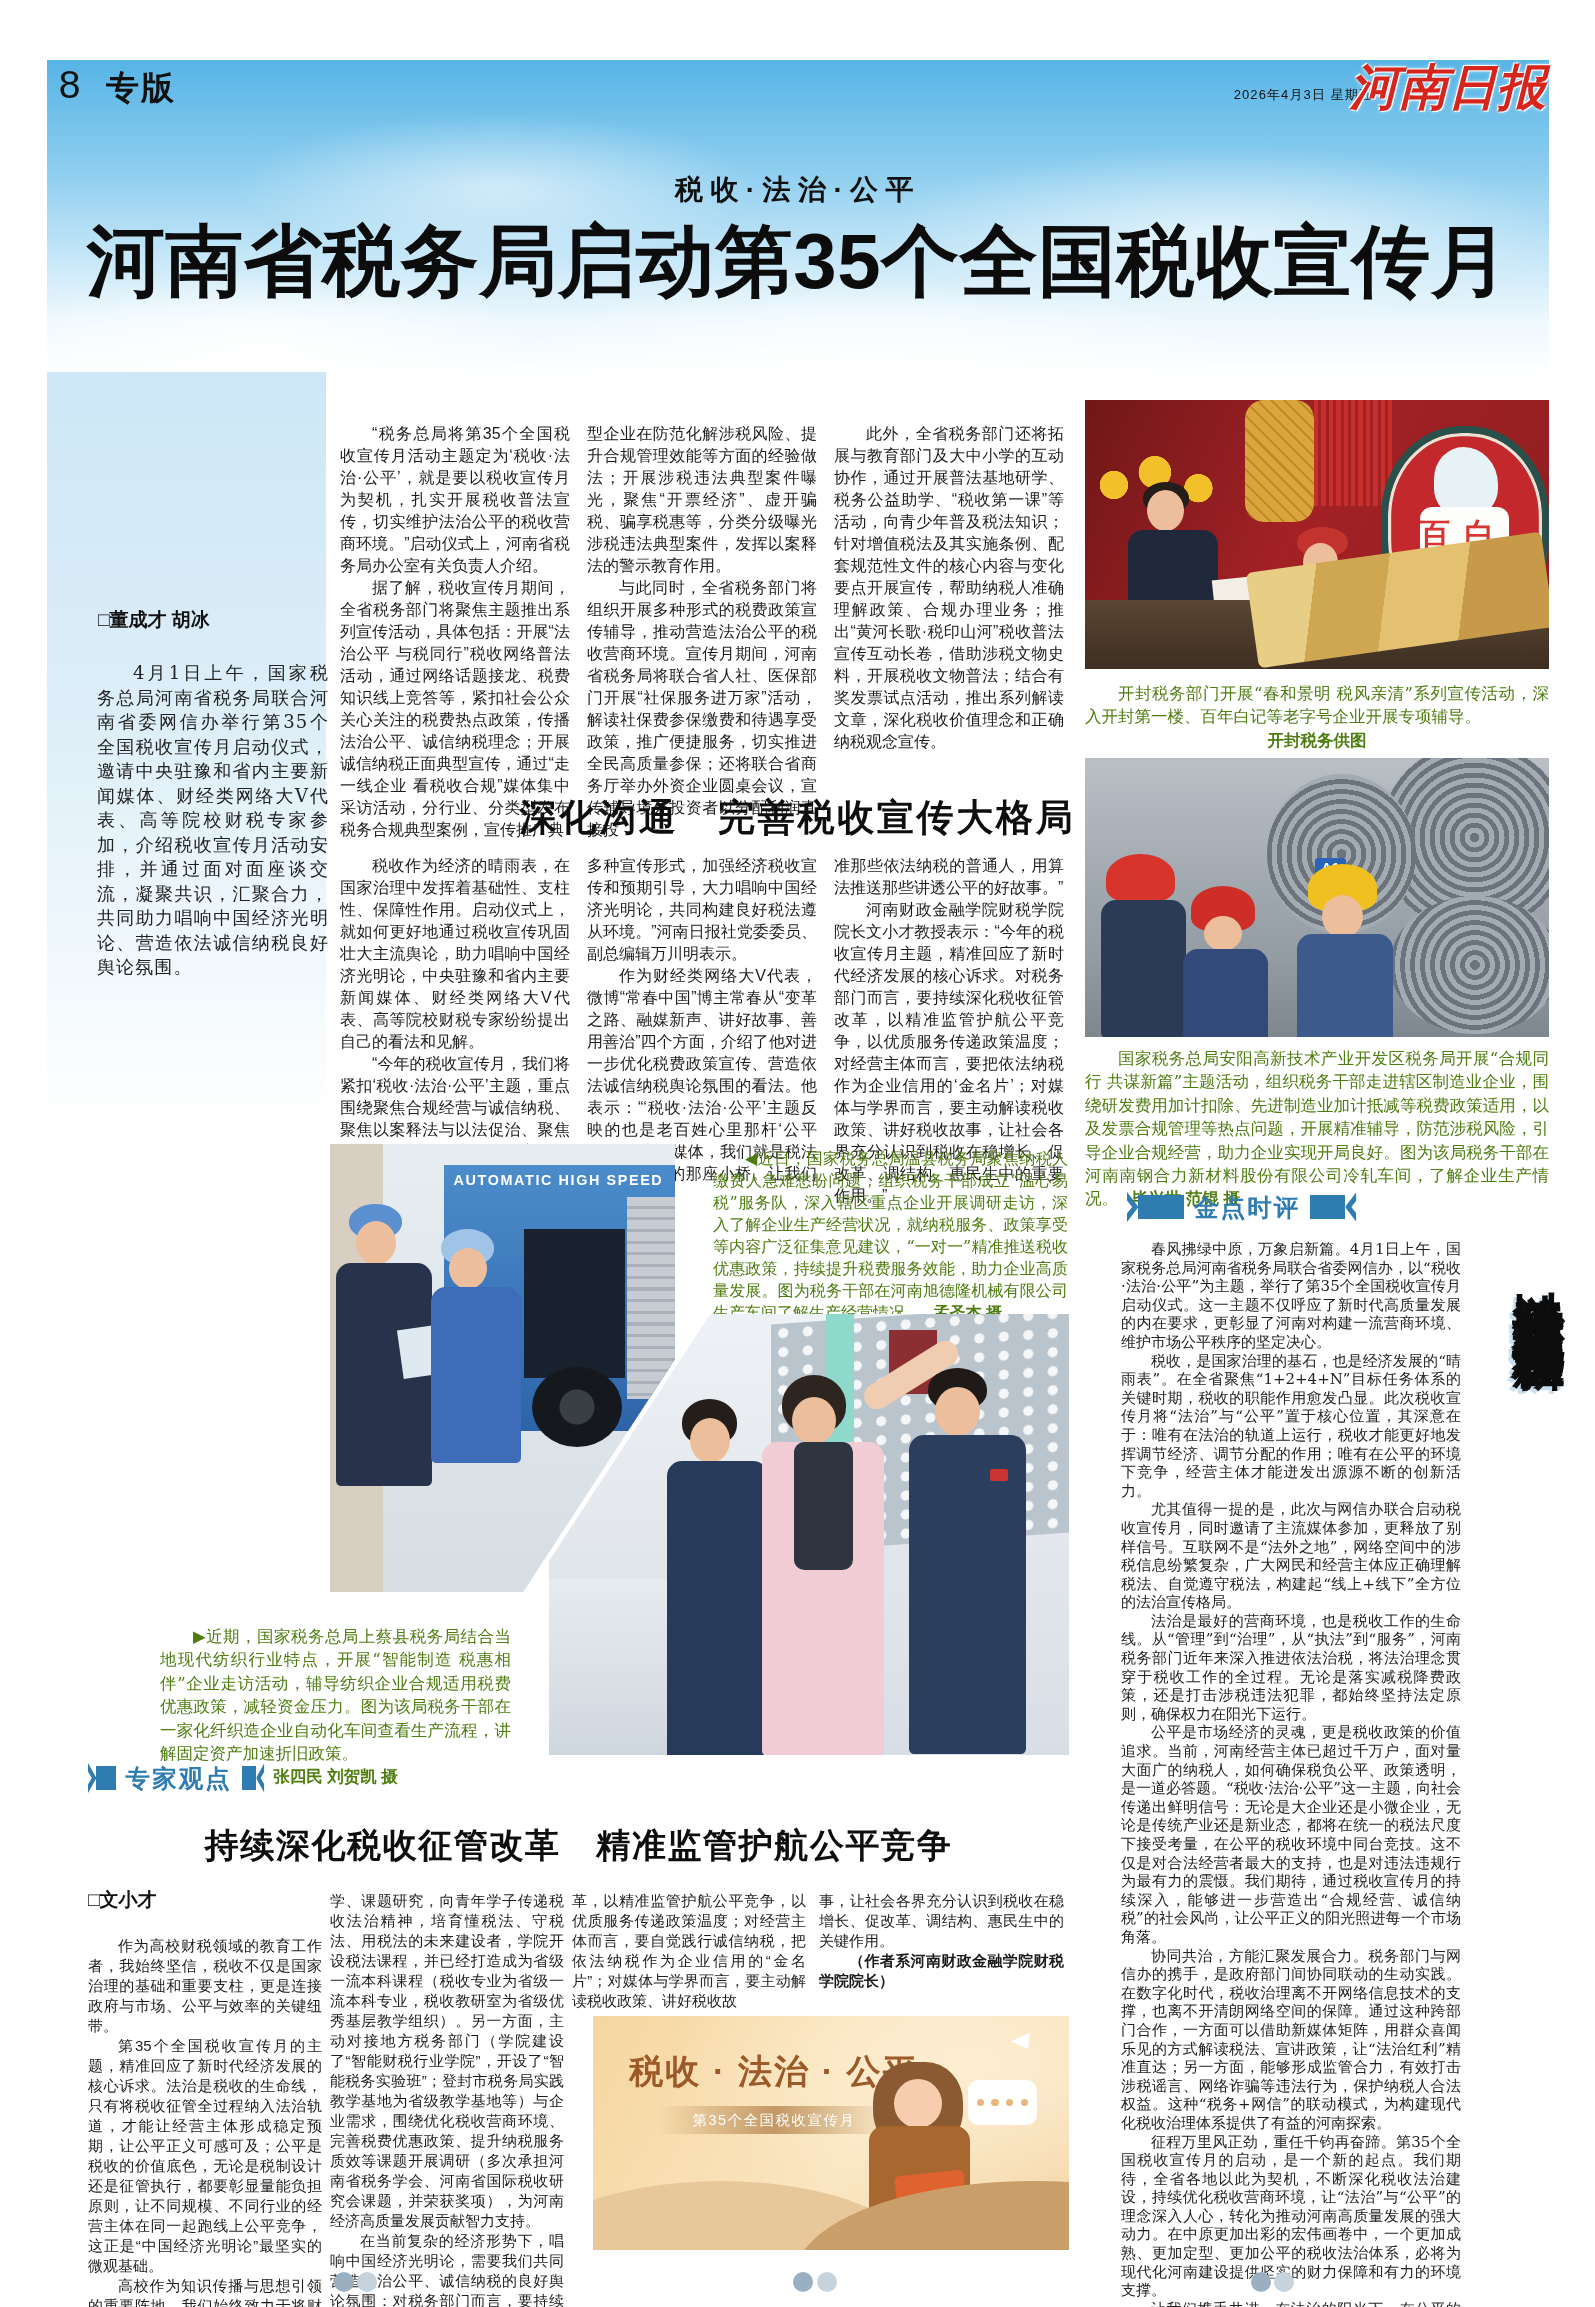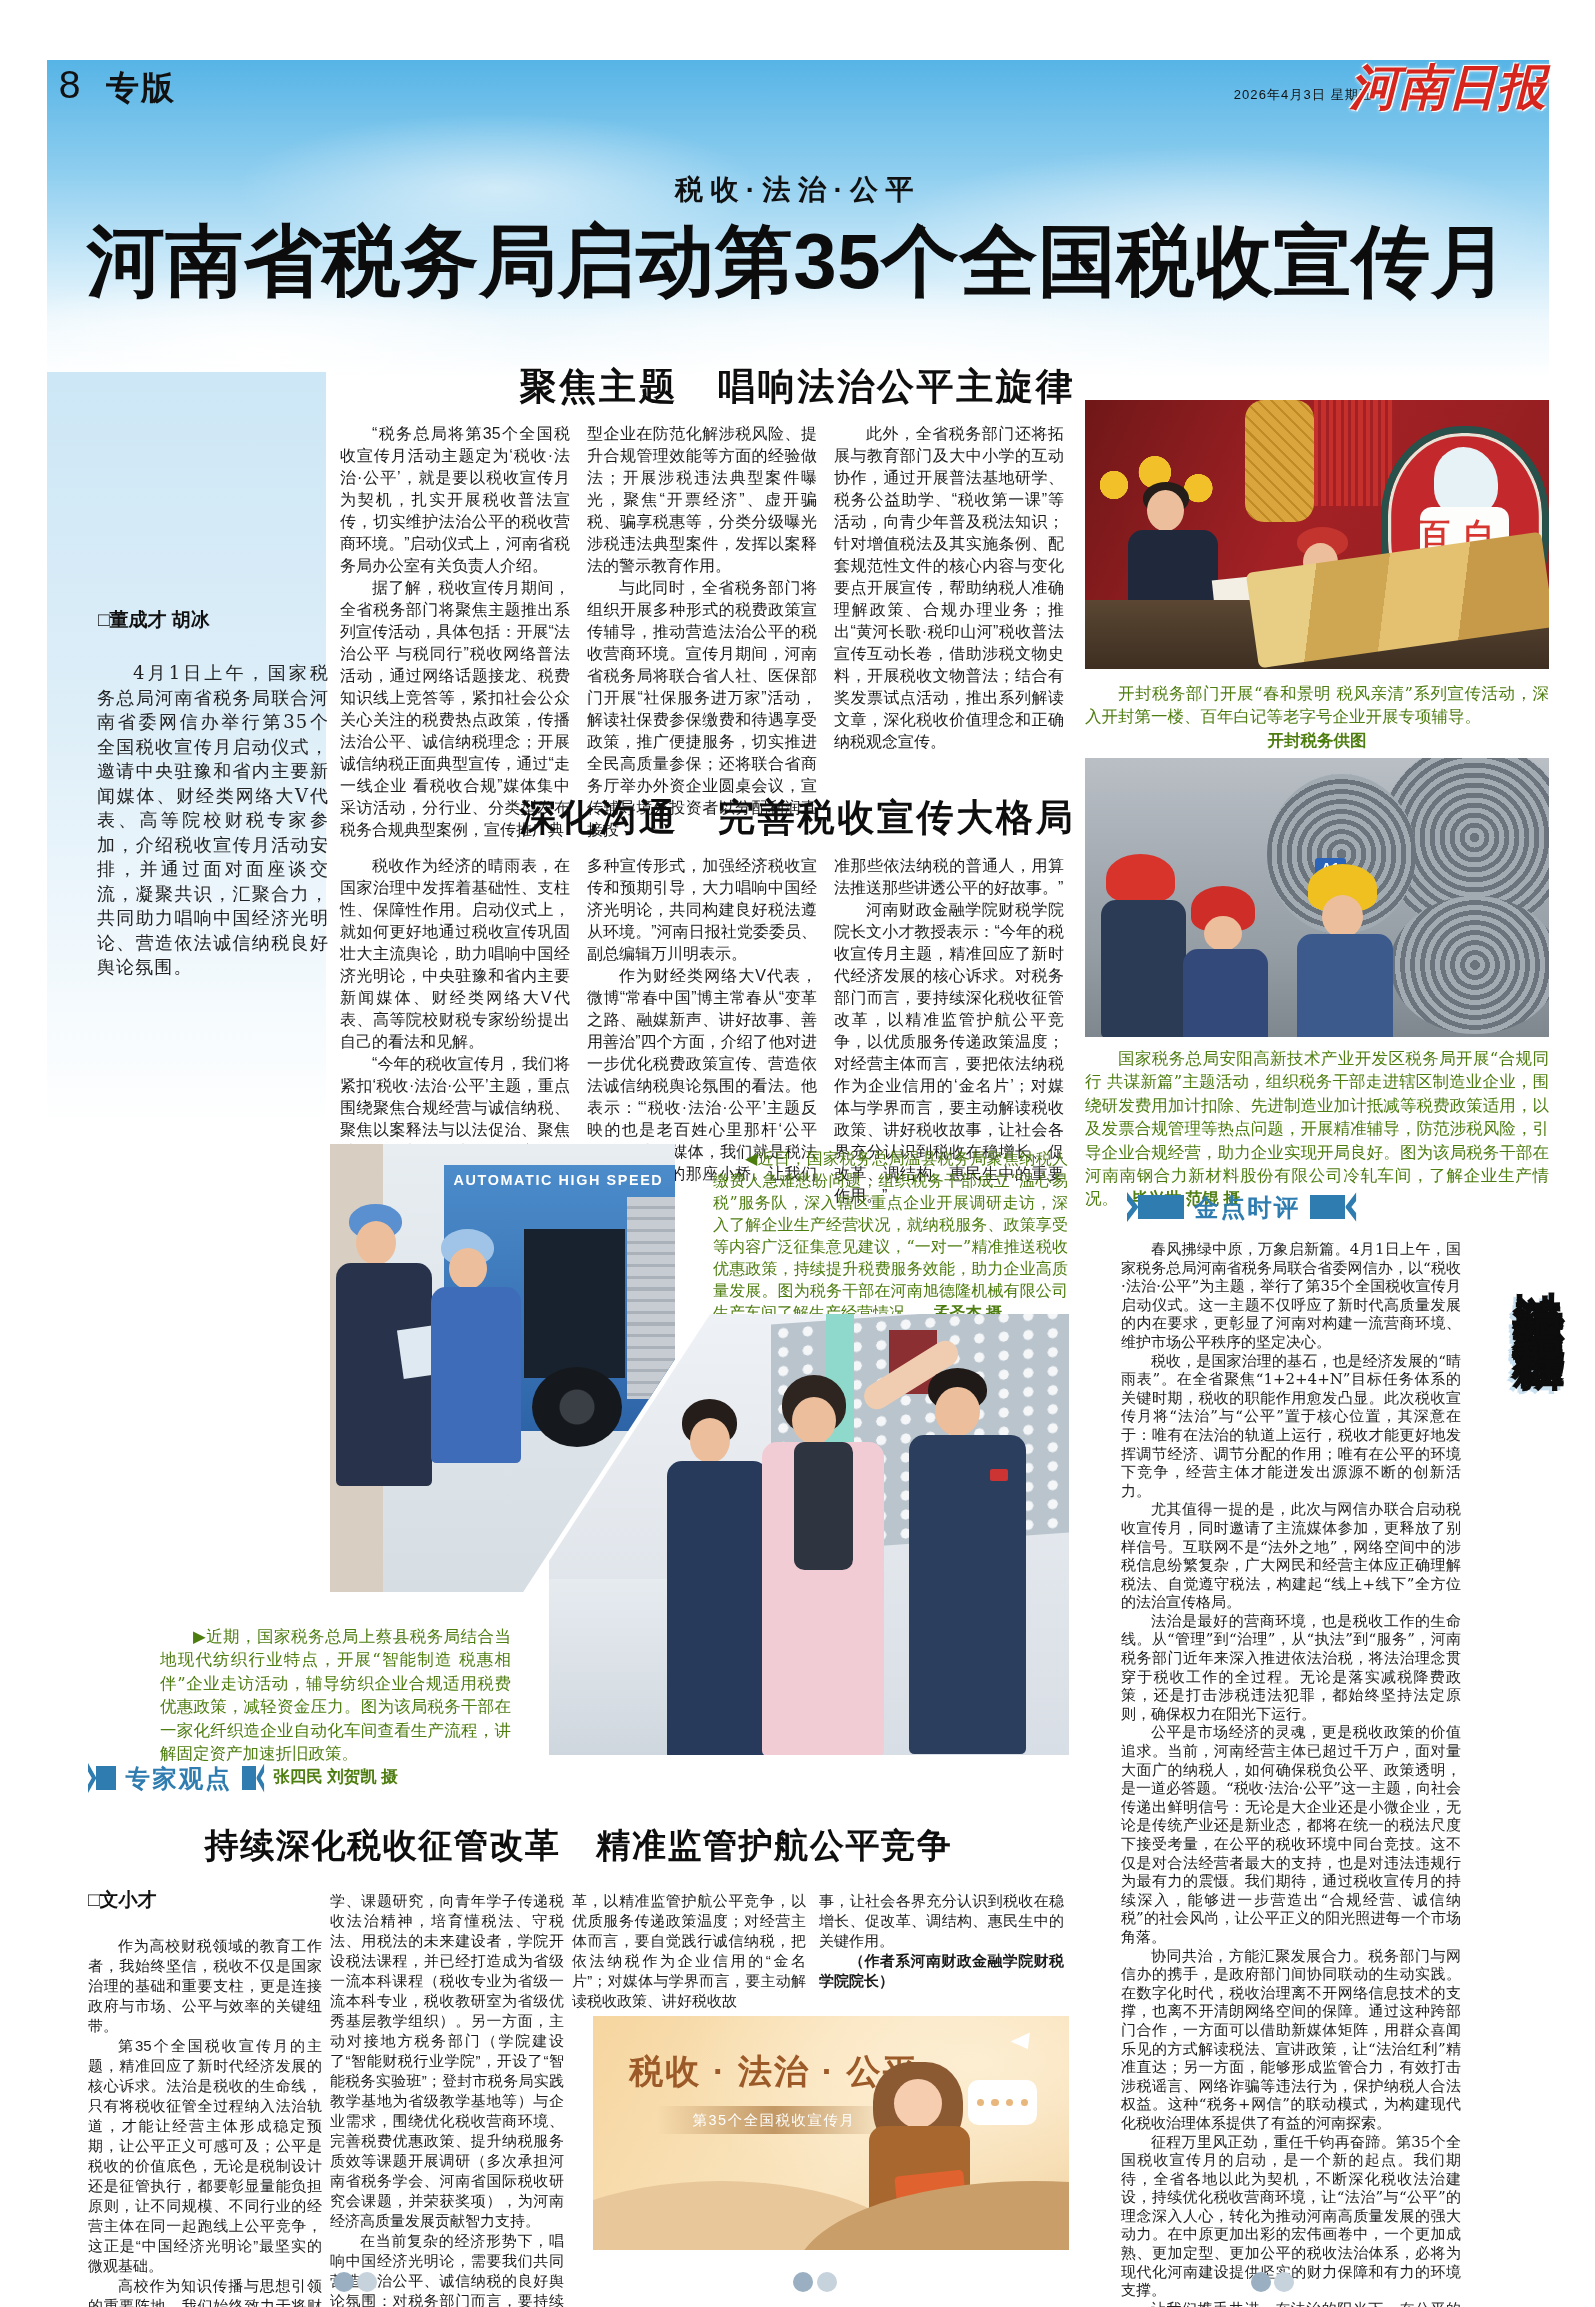--- a/index.html
+++ b/index.html
@@ -146,21 +146,20 @@
     <div class="kicker">税收·法治·公平</div>
     <div class="headline">河南省税务局启动第35个全国税收宣传月</div>
   </div>
 
   <div class="intro-panel"></div>
   <div class="byline" style="left:98px;top:607px;">□董成才 胡冰</div>
   <div class="intro-text kaiti">
     <p>4月1日上午，国家税务总局河南省税务局联合河南省委网信办举行第35个全国税收宣传月启动仪式，邀请中央驻豫和省内主要新闻媒体、财经类网络大V代表、高等院校财税专家参加，介绍税收宣传月活动安排，并通过面对面座谈交流，凝聚共识，汇聚合力，共同助力唱响中国经济光明论、营造依法诚信纳税良好舆论氛围。</p>
   </div>
 
-  <div class="sec-h" style="top:362px;">聚焦主题　唱响法治公平主旋律</div>
   <div class="body-col" style="left:340px;top:423px;">
     <p>“税务总局将第35个全国税收宣传月活动主题定为‘税收·法治·公平’，就是要以税收宣传月为契机，扎实开展税收普法宣传，切实维护法治公平的税收营商环境。”启动仪式上，河南省税务局办公室有关负责人介绍。</p>
     <p>据了解，税收宣传月期间，全省税务部门将聚焦主题推出系列宣传活动，具体包括：开展“法治公平 与税同行”税收网络普法活动，通过网络话题接龙、税费知识线上竞答等，紧扣社会公众关心关注的税费热点政策，传播法治公平、诚信纳税理念；开展诚信纳税正面典型宣传，通过“走一线企业 看税收合规”媒体集中采访活动，分行业、分类型发布税务合规典型案例，宣传推广典</p>
   </div>
   <div class="body-col" style="left:587px;top:423px;">
     <p class="cont">型企业在防范化解涉税风险、提升合规管理效能等方面的经验做法；开展涉税违法典型案件曝光，聚焦“开票经济”、虚开骗税、骗享税惠等，分类分级曝光涉税违法典型案件，发挥以案释法的警示教育作用。</p>
     <p>与此同时，全省税务部门将组织开展多种形式的税费政策宣传辅导，推动营造法治公平的税收营商环境。宣传月期间，河南省税务局将联合省人社、医保部门开展“社保服务进万家”活动，解读社保费参保缴费和待遇享受政策，推广便捷服务，切实推进全民高质量参保；还将联合省商务厅举办外资企业圆桌会议，宣传辅导境外投资者以分配利润直接投</p>
   </div>
   <div class="body-col" style="left:834px;top:423px;">
     <p>此外，全省税务部门还将拓展与教育部门及大中小学的互动协作，通过开展普法基地研学、税务公益助学、“税收第一课”等活动，向青少年普及税法知识；针对增值税法及其实施条例、配套规范性文件的核心内容与变化要点开展宣传，帮助纳税人准确理解政策、合规办理业务；推出“黄河长歌·税印山河”税收普法宣传互动长卷，借助涉税文物史料，开展税收文物普法；结合有奖发票试点活动，推出系列解读文章，深化税收价值理念和正确纳税观念宣传。</p>

